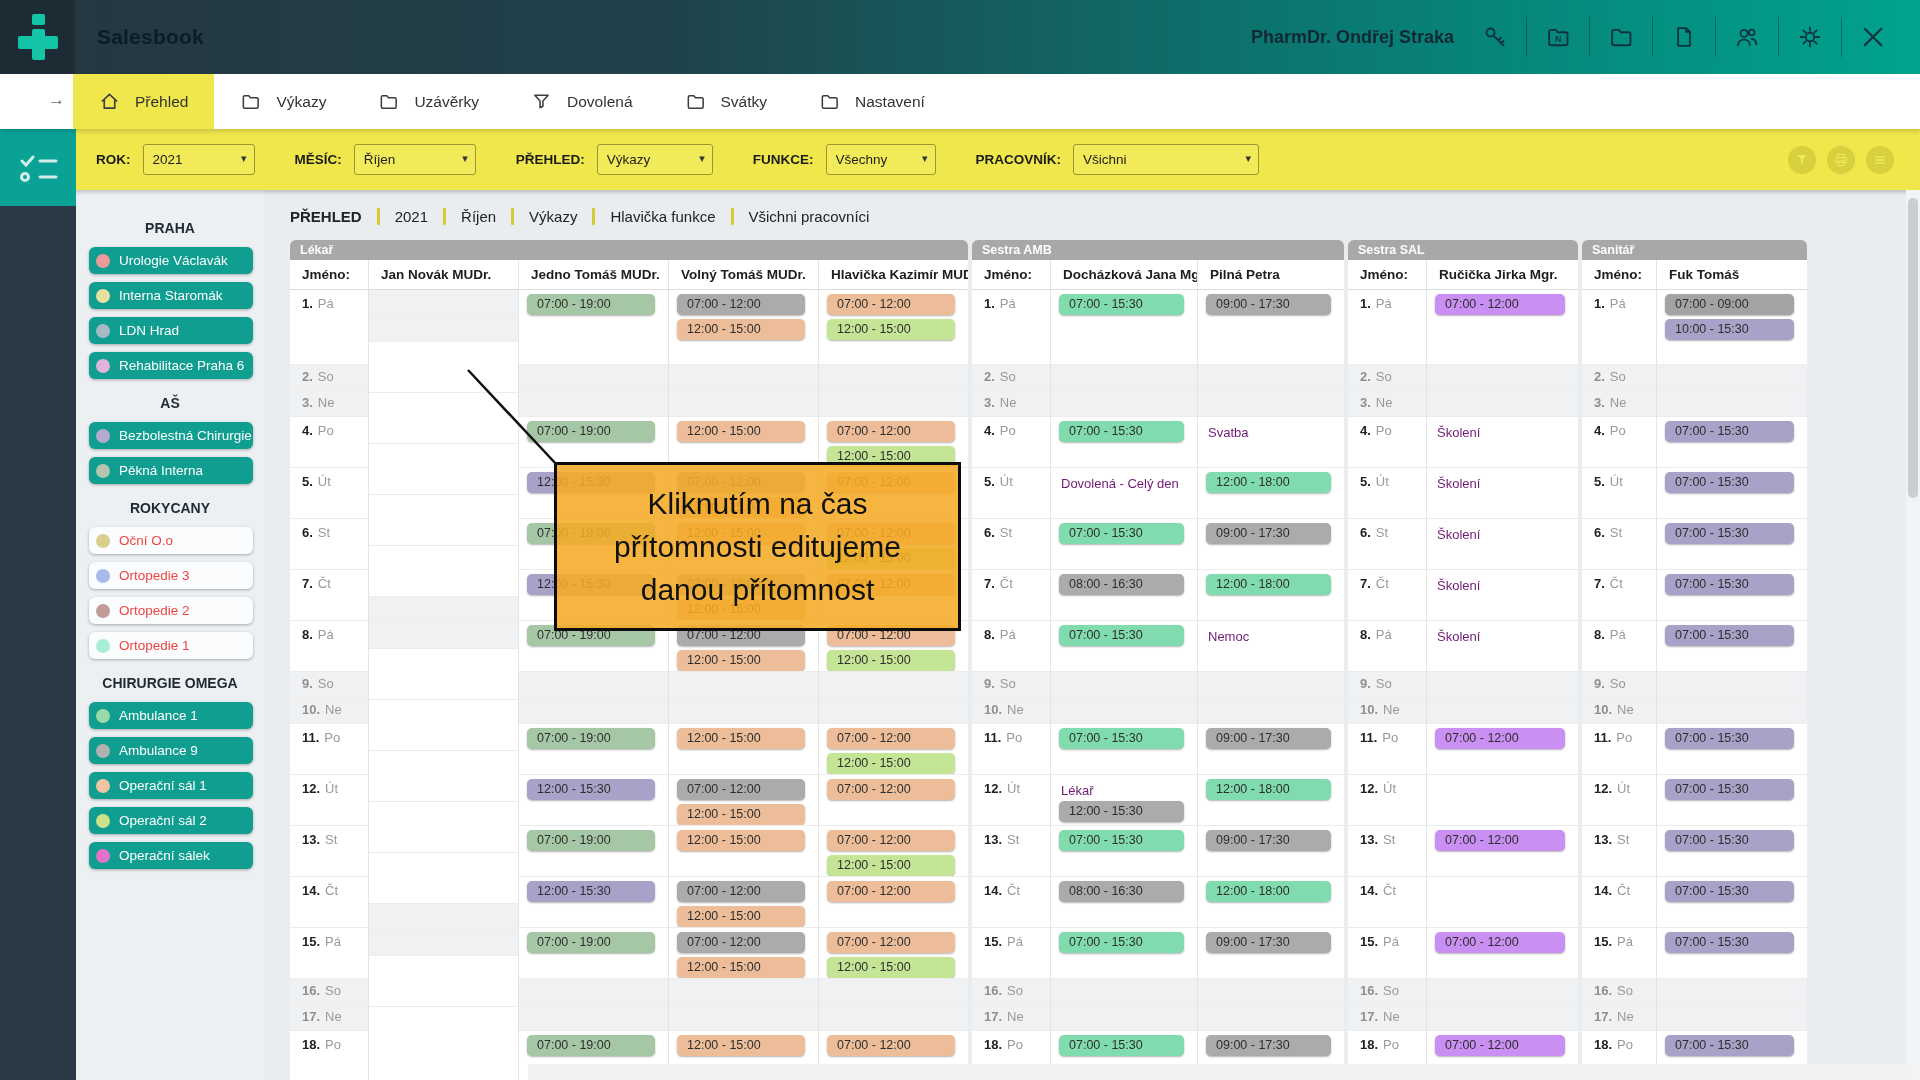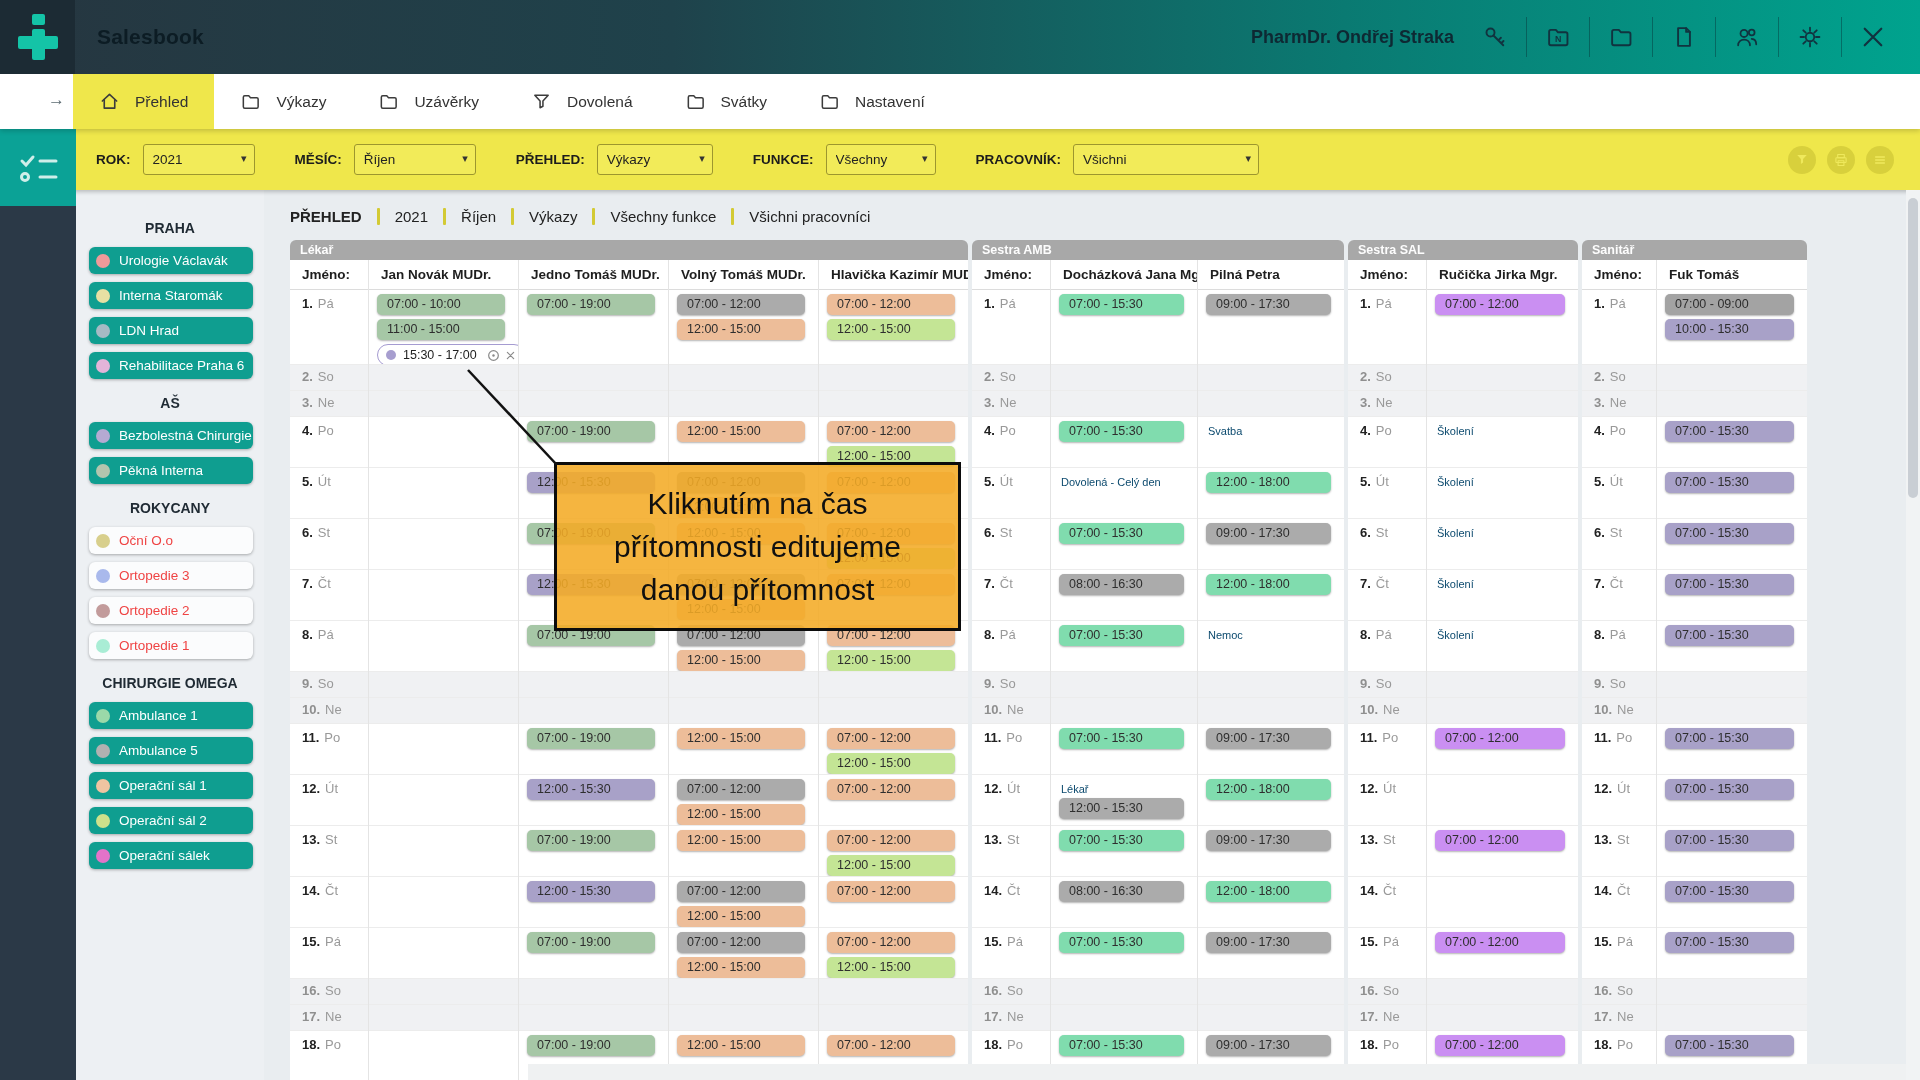--- a/index.html
+++ b/index.html
@@ -51,21 +51,21 @@
 .col.person{border-left:1px solid #e4e4e4}
 .names{height:30px;line-height:30px;font-weight:bold;font-size:13.5px;color:#1e1e1e;padding-left:12px;border-bottom:1px solid #dcdcdc;background:#fff;white-space:nowrap;overflow:hidden}
 .cell{border-bottom:1px solid #ececec;overflow:hidden}
 .cell.we{background:#f0f1f3}
 .cell.day{padding:6px 0 0 12px;font-size:13px;color:#999;white-space:nowrap}
 .cell.day b{color:#222;margin-right:5px}
 .cell.day.we{padding-top:4px}
 .cell.day.we b{color:#8f8f8f}
 .pill{height:21px;line-height:21px;margin:3px 13px 4px 8px;border-radius:5px;padding-left:10px;font-size:12.5px;color:#2e2e2e;box-shadow:0 1px 2px rgba(0,0,0,.3);cursor:pointer;white-space:nowrap;overflow:hidden}
 .cell > .pill:first-child{margin-top:4px}
-.txt{margin:8px 16px 3px 10px;font-size:11px;color:#0c4a6e;white-space:nowrap}
+.txt{margin:8px 16px 3px 10px;font-size:13px;color:#701a75;white-space:nowrap}
 .editpill{height:22px;margin:3px 6px 2px 8px;border:1px solid #a59bd1;border-radius:11px;background:#fff;display:flex;align-items:center;gap:7px;padding:0 8px;font-size:12.5px;color:#222;width:148px;cursor:pointer}
 .edot{width:10px;height:10px;border-radius:50%;background:#a79ecf;flex:0 0 auto}
 .eicons{margin-left:auto;display:flex;align-items:center;gap:5px;color:#8a8a8a}
 
 .tip{position:absolute;left:554px;top:462px;width:407px;height:169px;background:rgba(244,171,38,.88);border:3px solid #0c0c0c;z-index:40;display:flex;align-items:center;justify-content:center;text-align:center;font-size:30px;line-height:43px;color:#101010;white-space:pre-line;padding:6px}
 .arrow-svg{position:absolute;left:0;top:0;z-index:41;pointer-events:none}
 
 .vscroll{position:absolute;right:0;top:190px;width:14px;height:890px;background:#f1f3f4;z-index:20}
 .vthumb{position:absolute;left:2px;top:8px;width:10px;height:300px;border-radius:5px;background:#c9ced4;cursor:pointer}
 .hscroll{position:absolute;left:264px;bottom:0;width:1642px;height:16px;background:#eff1f2;z-index:21}
@@ -302,21 +302,21 @@
       <span class="sdot" style="background:#a9edd5"></span>
       <span>Ortopedie 1</span>
     </div>
     <div class="sgroup-title">CHIRURGIE OMEGA</div>
     <div class="spill">
       <span class="sdot" style="background:#9bd9a9"></span>
       <span>Ambulance 1</span>
     </div>
     <div class="spill">
       <span class="sdot" style="background:#b1b1b1"></span>
-      <span>Ambulance 5</span>
+      <span>Ambulance 9</span>
     </div>
     <div class="spill">
       <span class="sdot" style="background:#efc4a1"></span>
       <span>Operační sál 1</span>
     </div>
     <div class="spill">
       <span class="sdot" style="background:#cee18b"></span>
       <span>Operační sál 2</span>
     </div>
     <div class="spill">
@@ -328,21 +328,21 @@
 <div class="main">
   <div class="breadcrumb">
       <span class="crumb">PŘEHLED</span>
       <span class="csep"></span>
       <span class="crumb">2021</span>
       <span class="csep"></span>
       <span class="crumb">Říjen</span>
       <span class="csep"></span>
       <span class="crumb">Výkazy</span>
       <span class="csep"></span>
-      <span class="crumb">Všechny funkce</span>
+      <span class="crumb">Hlavička funkce</span>
       <span class="csep"></span>
       <span class="crumb">Všichni pracovníci</span>
     </div>
   <div class="table">
       <div class="group" style="width: 678px;">
         <div class="band">Lékař</div>
         <div class="cols">
           <div class="col daycol" style="width:78px">
             <div class="names">Jméno:</div>
             <div class="cell day" style="height:75px"><b>1.</b><span>Pá</span></div>
@@ -359,37 +359,20 @@
             <div class="cell day" style="height:51px"><b>12.</b><span>Út</span></div>
             <div class="cell day" style="height:51px"><b>13.</b><span>St</span></div>
             <div class="cell day" style="height:51px"><b>14.</b><span>Čt</span></div>
             <div class="cell day" style="height:51px"><b>15.</b><span>Pá</span></div>
             <div class="cell day we" style="height:26px"><b>16.</b><span>So</span></div>
             <div class="cell day we" style="height:26px"><b>17.</b><span>Ne</span></div>
             <div class="cell day" style="height:51px"><b>18.</b><span>Po</span></div>
           </div>
           <div class="col person" style="width:150px">
             <div class="names">Jan Novák MUDr.</div>
-            <div class="cell" style="height:75px">
-              <div class="pill" style="background:#a6c7a6">07:00 - 10:00</div>
-              <div class="pill" style="background:#a6c7a6">11:00 - 15:00</div>
-              <div class="editpill">
-                <span class="edot"></span>
-                <span>15:30 - 17:00</span>
-                <span class="eicons">
-                  <svg width="13" height="13" viewBox="0 0 14 14" fill="none" stroke="currentColor" stroke-width="1.3">
-                    <circle cx="7" cy="7" r="5.2"></circle>
-                    <circle cx="7" cy="7" r="1.3" fill="currentColor" stroke="none"></circle>
-                  </svg>
-                  <svg width="11" height="11" viewBox="0 0 14 14" stroke="currentColor" stroke-width="1.5" stroke-linecap="round">
-                    <path d="M3 3l8 8M11 3l-8 8"></path>
-                  </svg>
-                </span>
-              </div>
-            </div>
             <div class="cell we" style="height:26px"></div>
             <div class="cell we" style="height:26px"></div>
             <div class="cell" style="height:51px"></div>
             <div class="cell" style="height:51px"></div>
             <div class="cell" style="height:51px"></div>
             <div class="cell" style="height:51px"></div>
             <div class="cell" style="height:51px"></div>
             <div class="cell we" style="height:26px"></div>
             <div class="cell we" style="height:26px"></div>
             <div class="cell" style="height:51px"></div>

